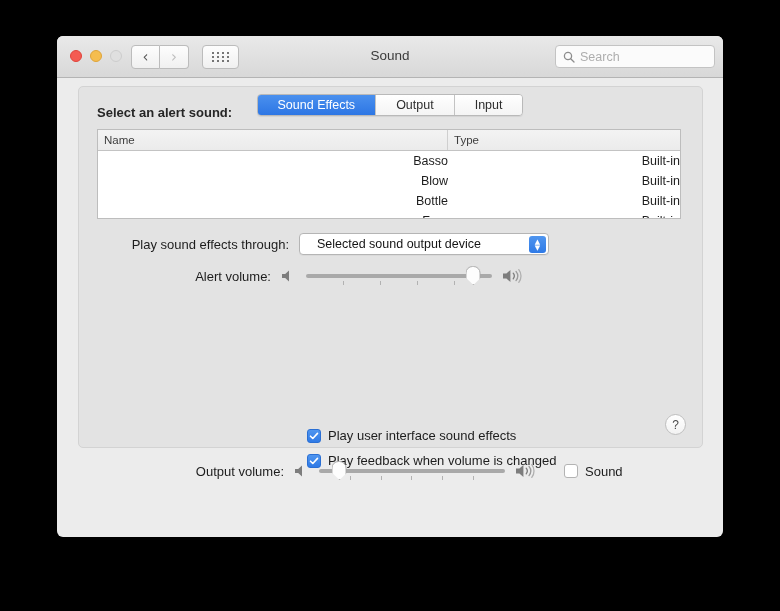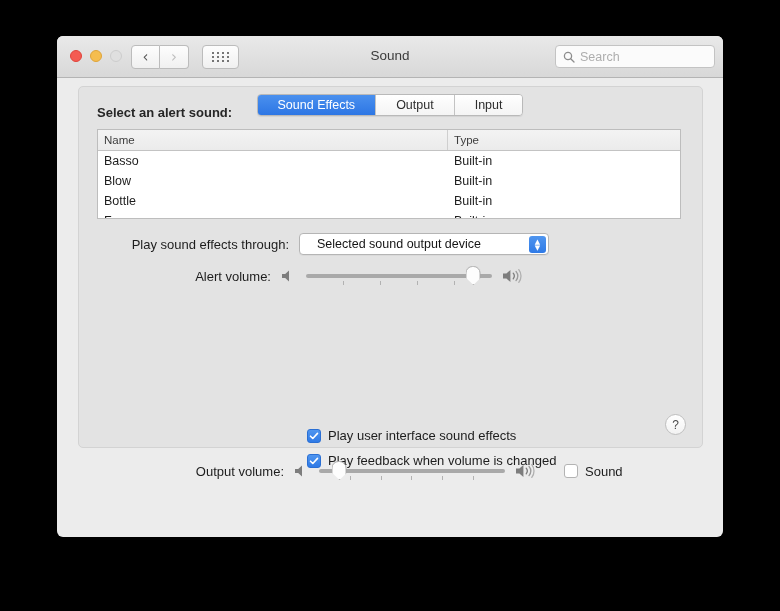--- a/index.html
+++ b/index.html
@@ -124,21 +124,21 @@
     display: flex; height: 21px;
     background: linear-gradient(to bottom,#f3f3f3,#ebebeb);
     border-bottom: 1px solid #c3c3c3;
   }
   .th {
     font-size: 11.5px; color: #3d3d3d;
     display: flex; align-items: center; padding-left: 6px;
   }
   .th.name { width: 350px; border-right: 1px solid #cfcfcf; }
   .th.type { flex: 1; }
-  .trow { display: flex; height: 20px; align-items: center; }
+  .trow { display: flex; height: 20px; align-items: center; text-align: right; }
   .td { font-size: 12.5px; color: #1d1d1d; padding-left: 6px; }
   .td.name { width: 350px; }
   .td.type { flex: 1; }
 
   
   .row { position: absolute; display: flex; align-items: center; }
   .rlabel { font-size: 13px; color: #1d1d1d; text-align: right; }
 
   
   #popup-row { left: 18px; top: 146px; width: 584px; }

